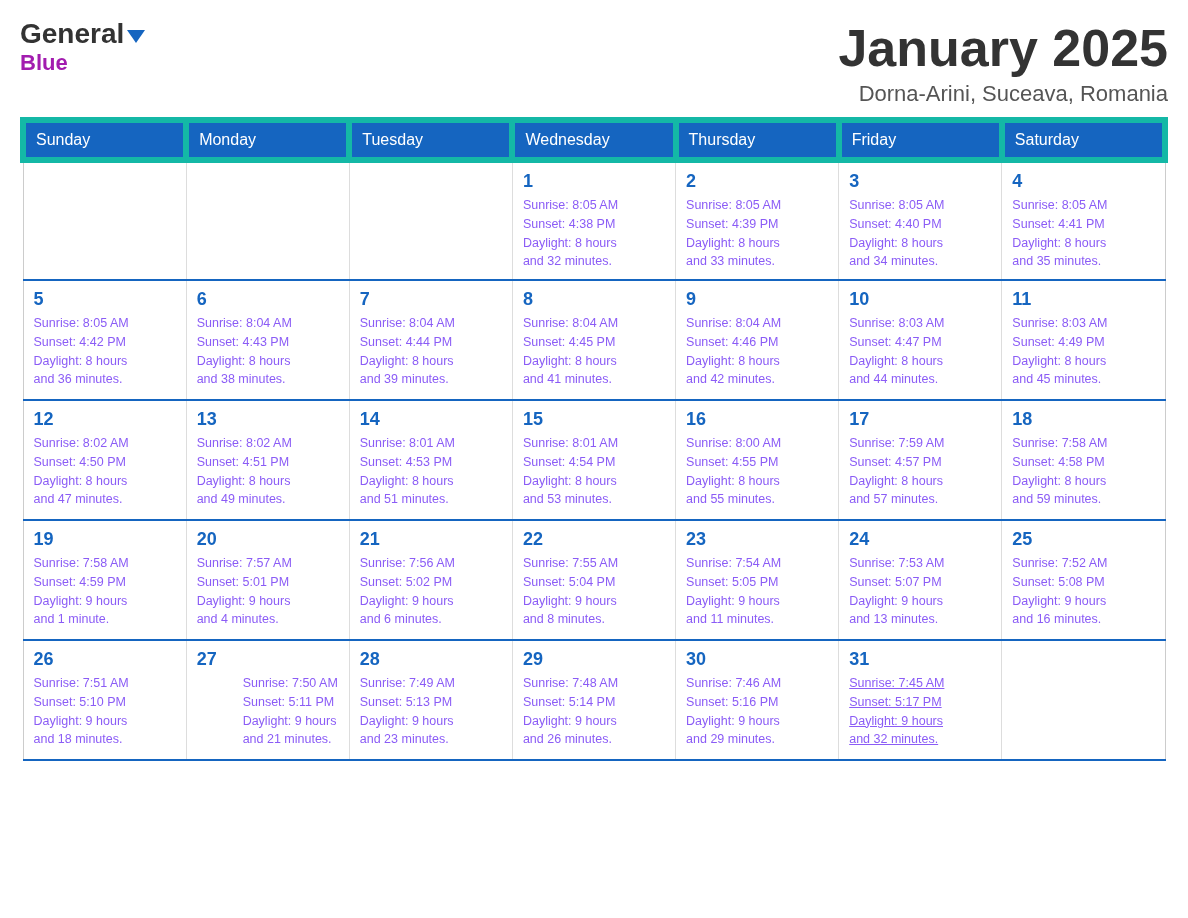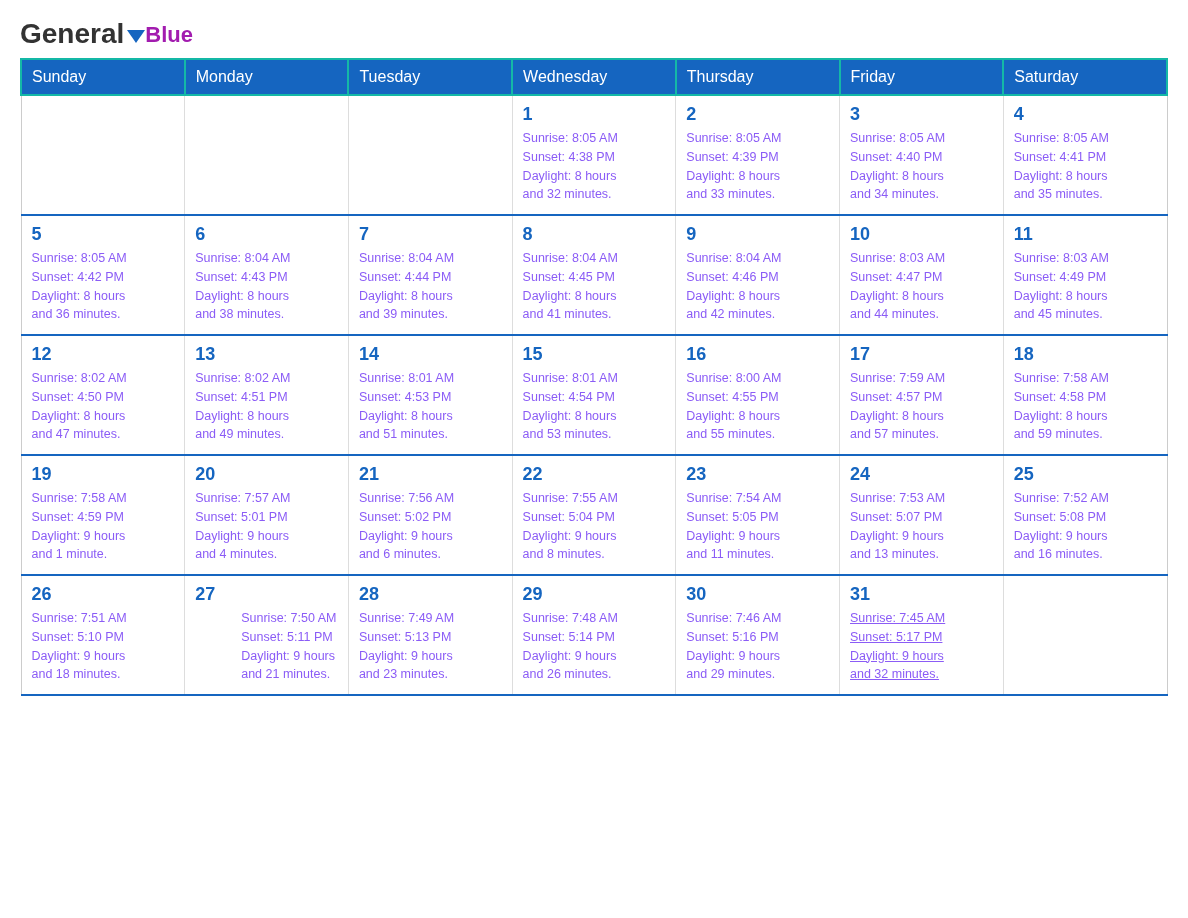--- a/index.html
+++ b/index.html
@@ -11,20 +11,21 @@
       min-height: 918px;
     }
     .header {
       display: flex;
       justify-content: space-between;
       align-items: flex-start;
       margin-bottom: 10px;
     }
     .logo {
       display: flex;
+      flex-direction: column;
       align-items: flex-start;
     }
     .logo-text {
       font-size: 28px;
       font-weight: bold;
       color: #333;
       line-height: 1;
     }
     .logo-blue {
       color: #a21caf;
@@ -53,21 +54,21 @@
     }
     .calendar thead tr {
       background-color: #1565c0;
     }
     .calendar thead th {
       color: #fff;
       font-size: 16px;
       font-weight: normal;
       padding: 8px 10px;
       text-align: left;
-      border: 2px solid #14b8a6;
+      border: 6px solid #14b8a6;
       width: calc(100% / 7);
     }
     .calendar tbody tr {
       border-bottom: 2px solid #1565c0;
     }
     .calendar tbody td {
       vertical-align: top;
       padding: 8px 10px;
       border-left: 1px solid #ddd;
       border-right: 1px solid #ddd;
@@ -103,20 +104,22 @@
 
 <div class="header">
   <div class="logo">
     <div style="display:flex;align-items:center;">
       <span class="logo-text">General</span>
       <span style="display:inline-block;width:0;height:0;border-left:9px solid transparent;border-right:9px solid transparent;border-top:13px solid #1565c0;margin-left:3px;margin-top:4px;"></span>
     </div>
     <div class="logo-blue">Blue</div>
   </div>
   <div class="title-block">
+    <div class="month-title">January 2025</div>
+    <div class="location">Dorna-Arini, Suceava, Romania</div>
   </div>
 </div>
 
 <table class="calendar">
   <thead>
     <tr id="header-row">
         <th>Sunday</th>
         <th>Monday</th>
         <th>Tuesday</th>
         <th>Wednesday</th>

